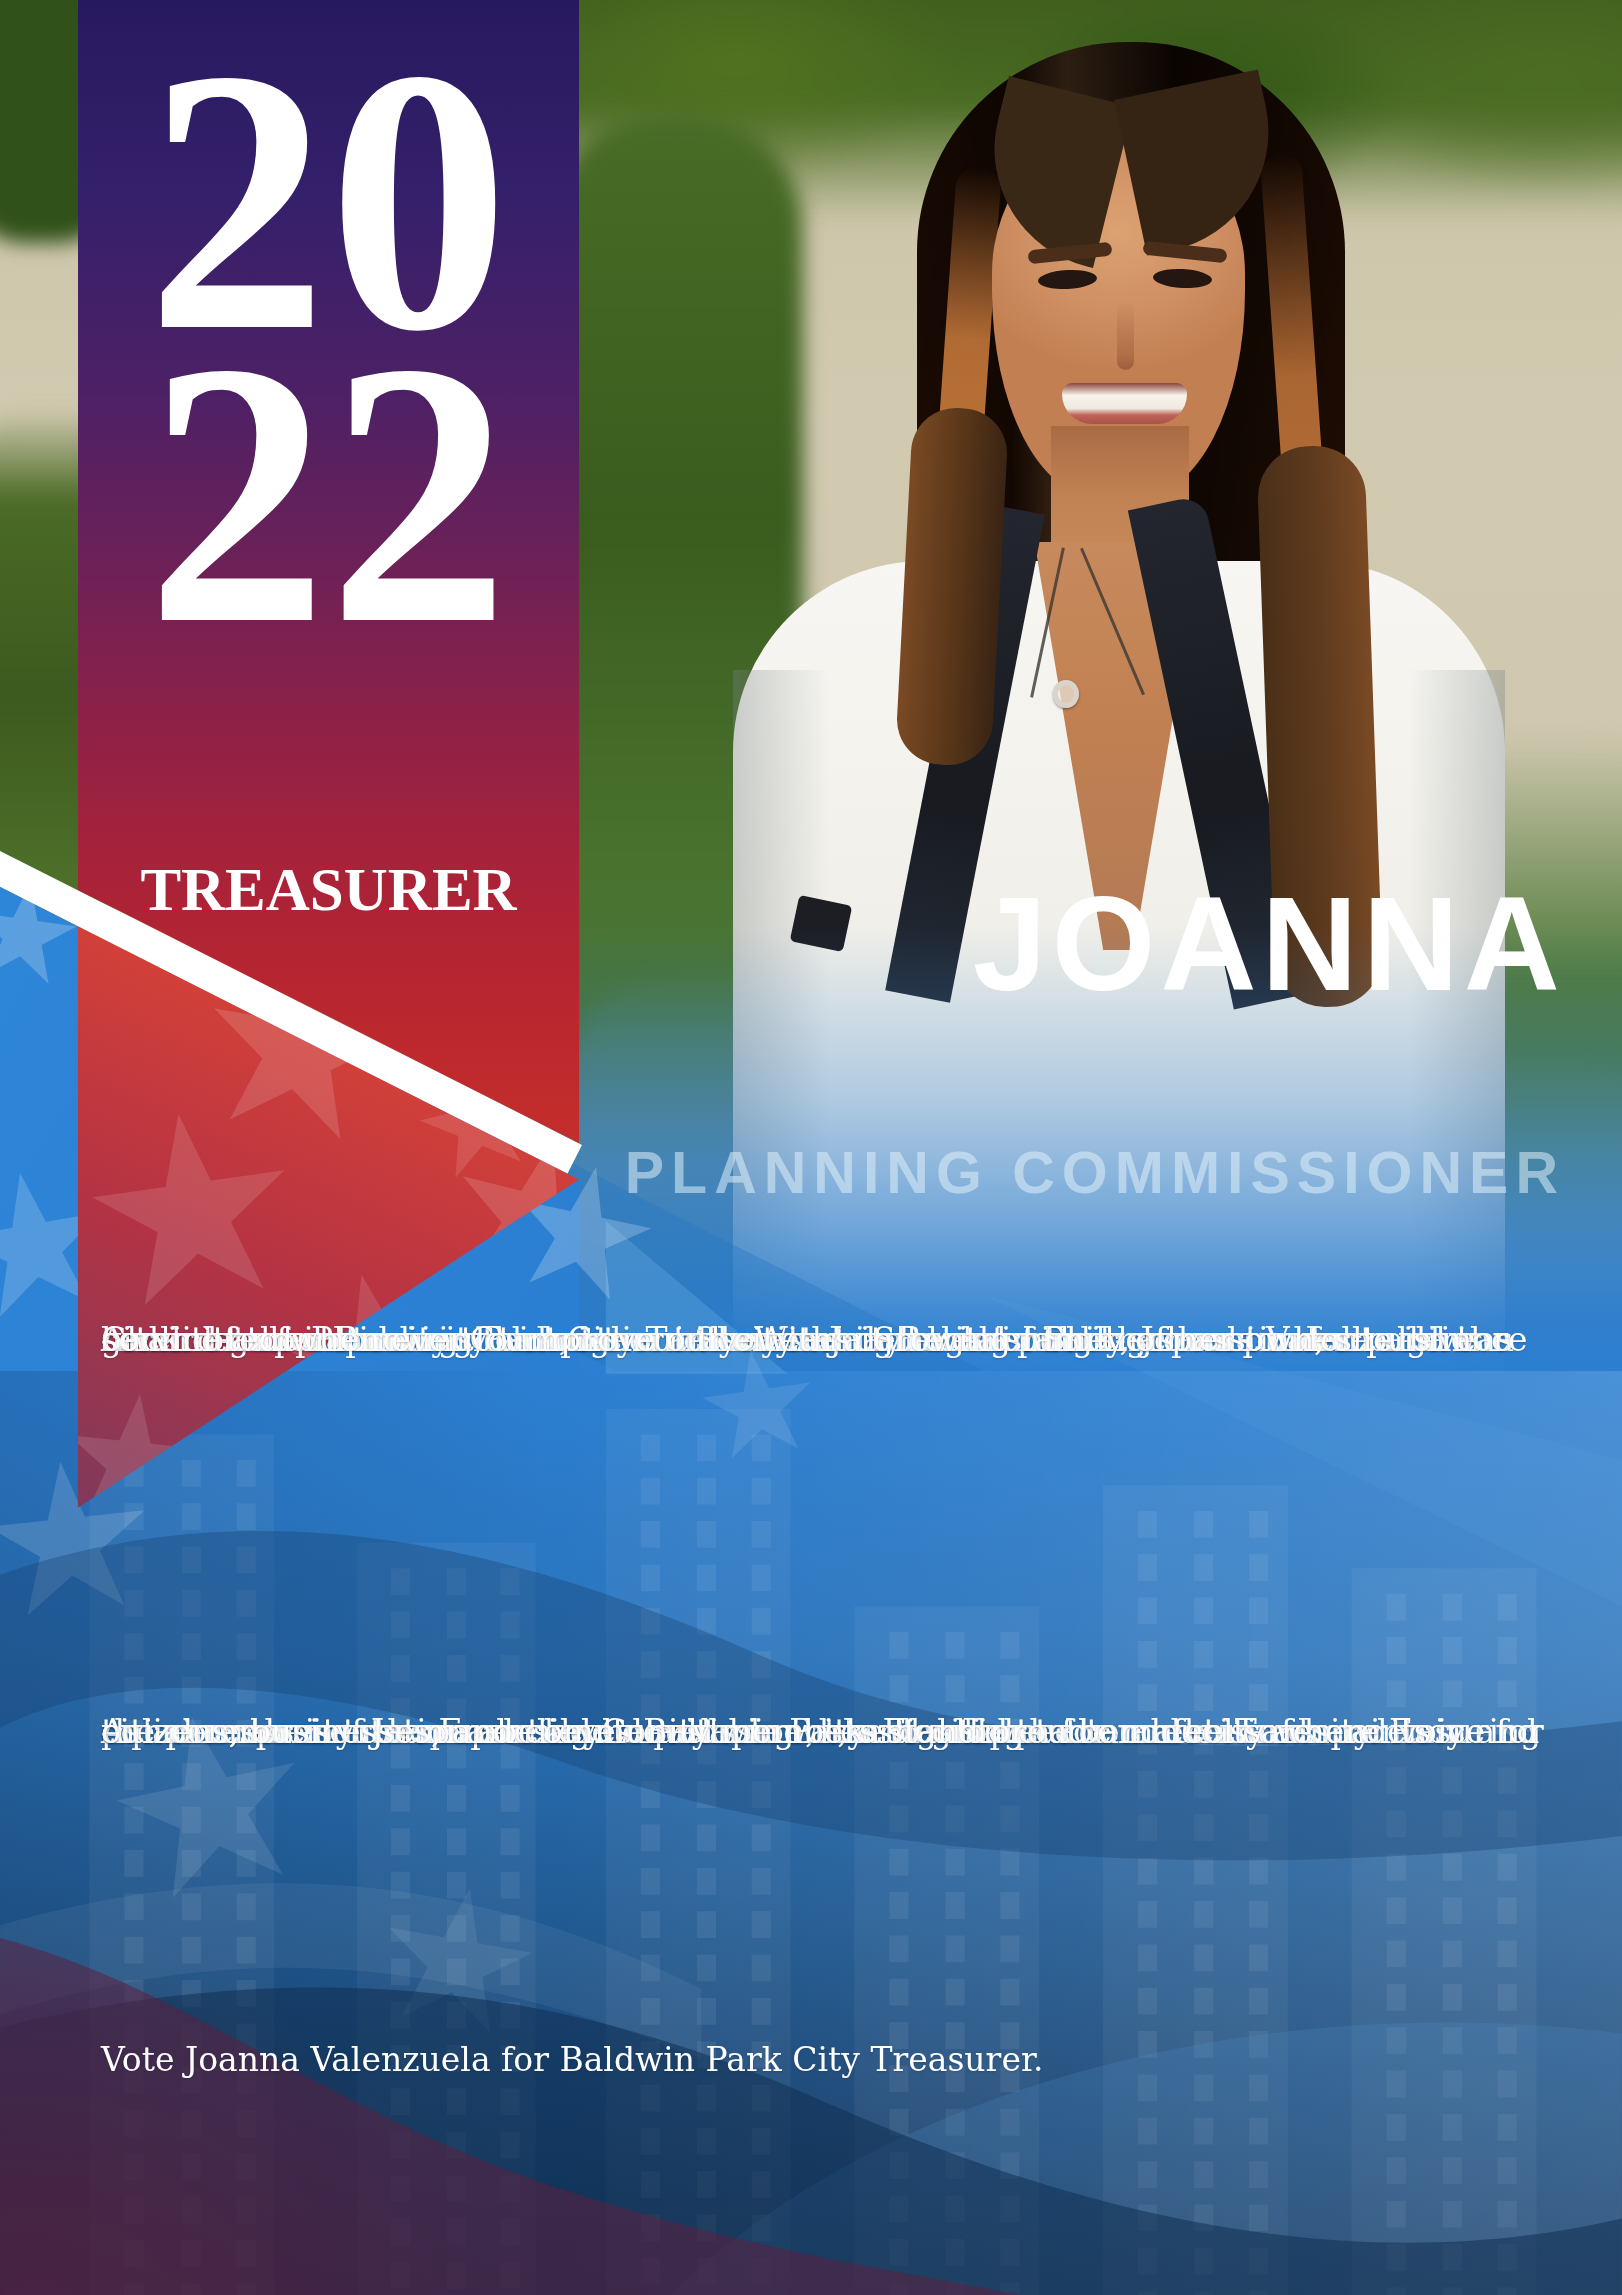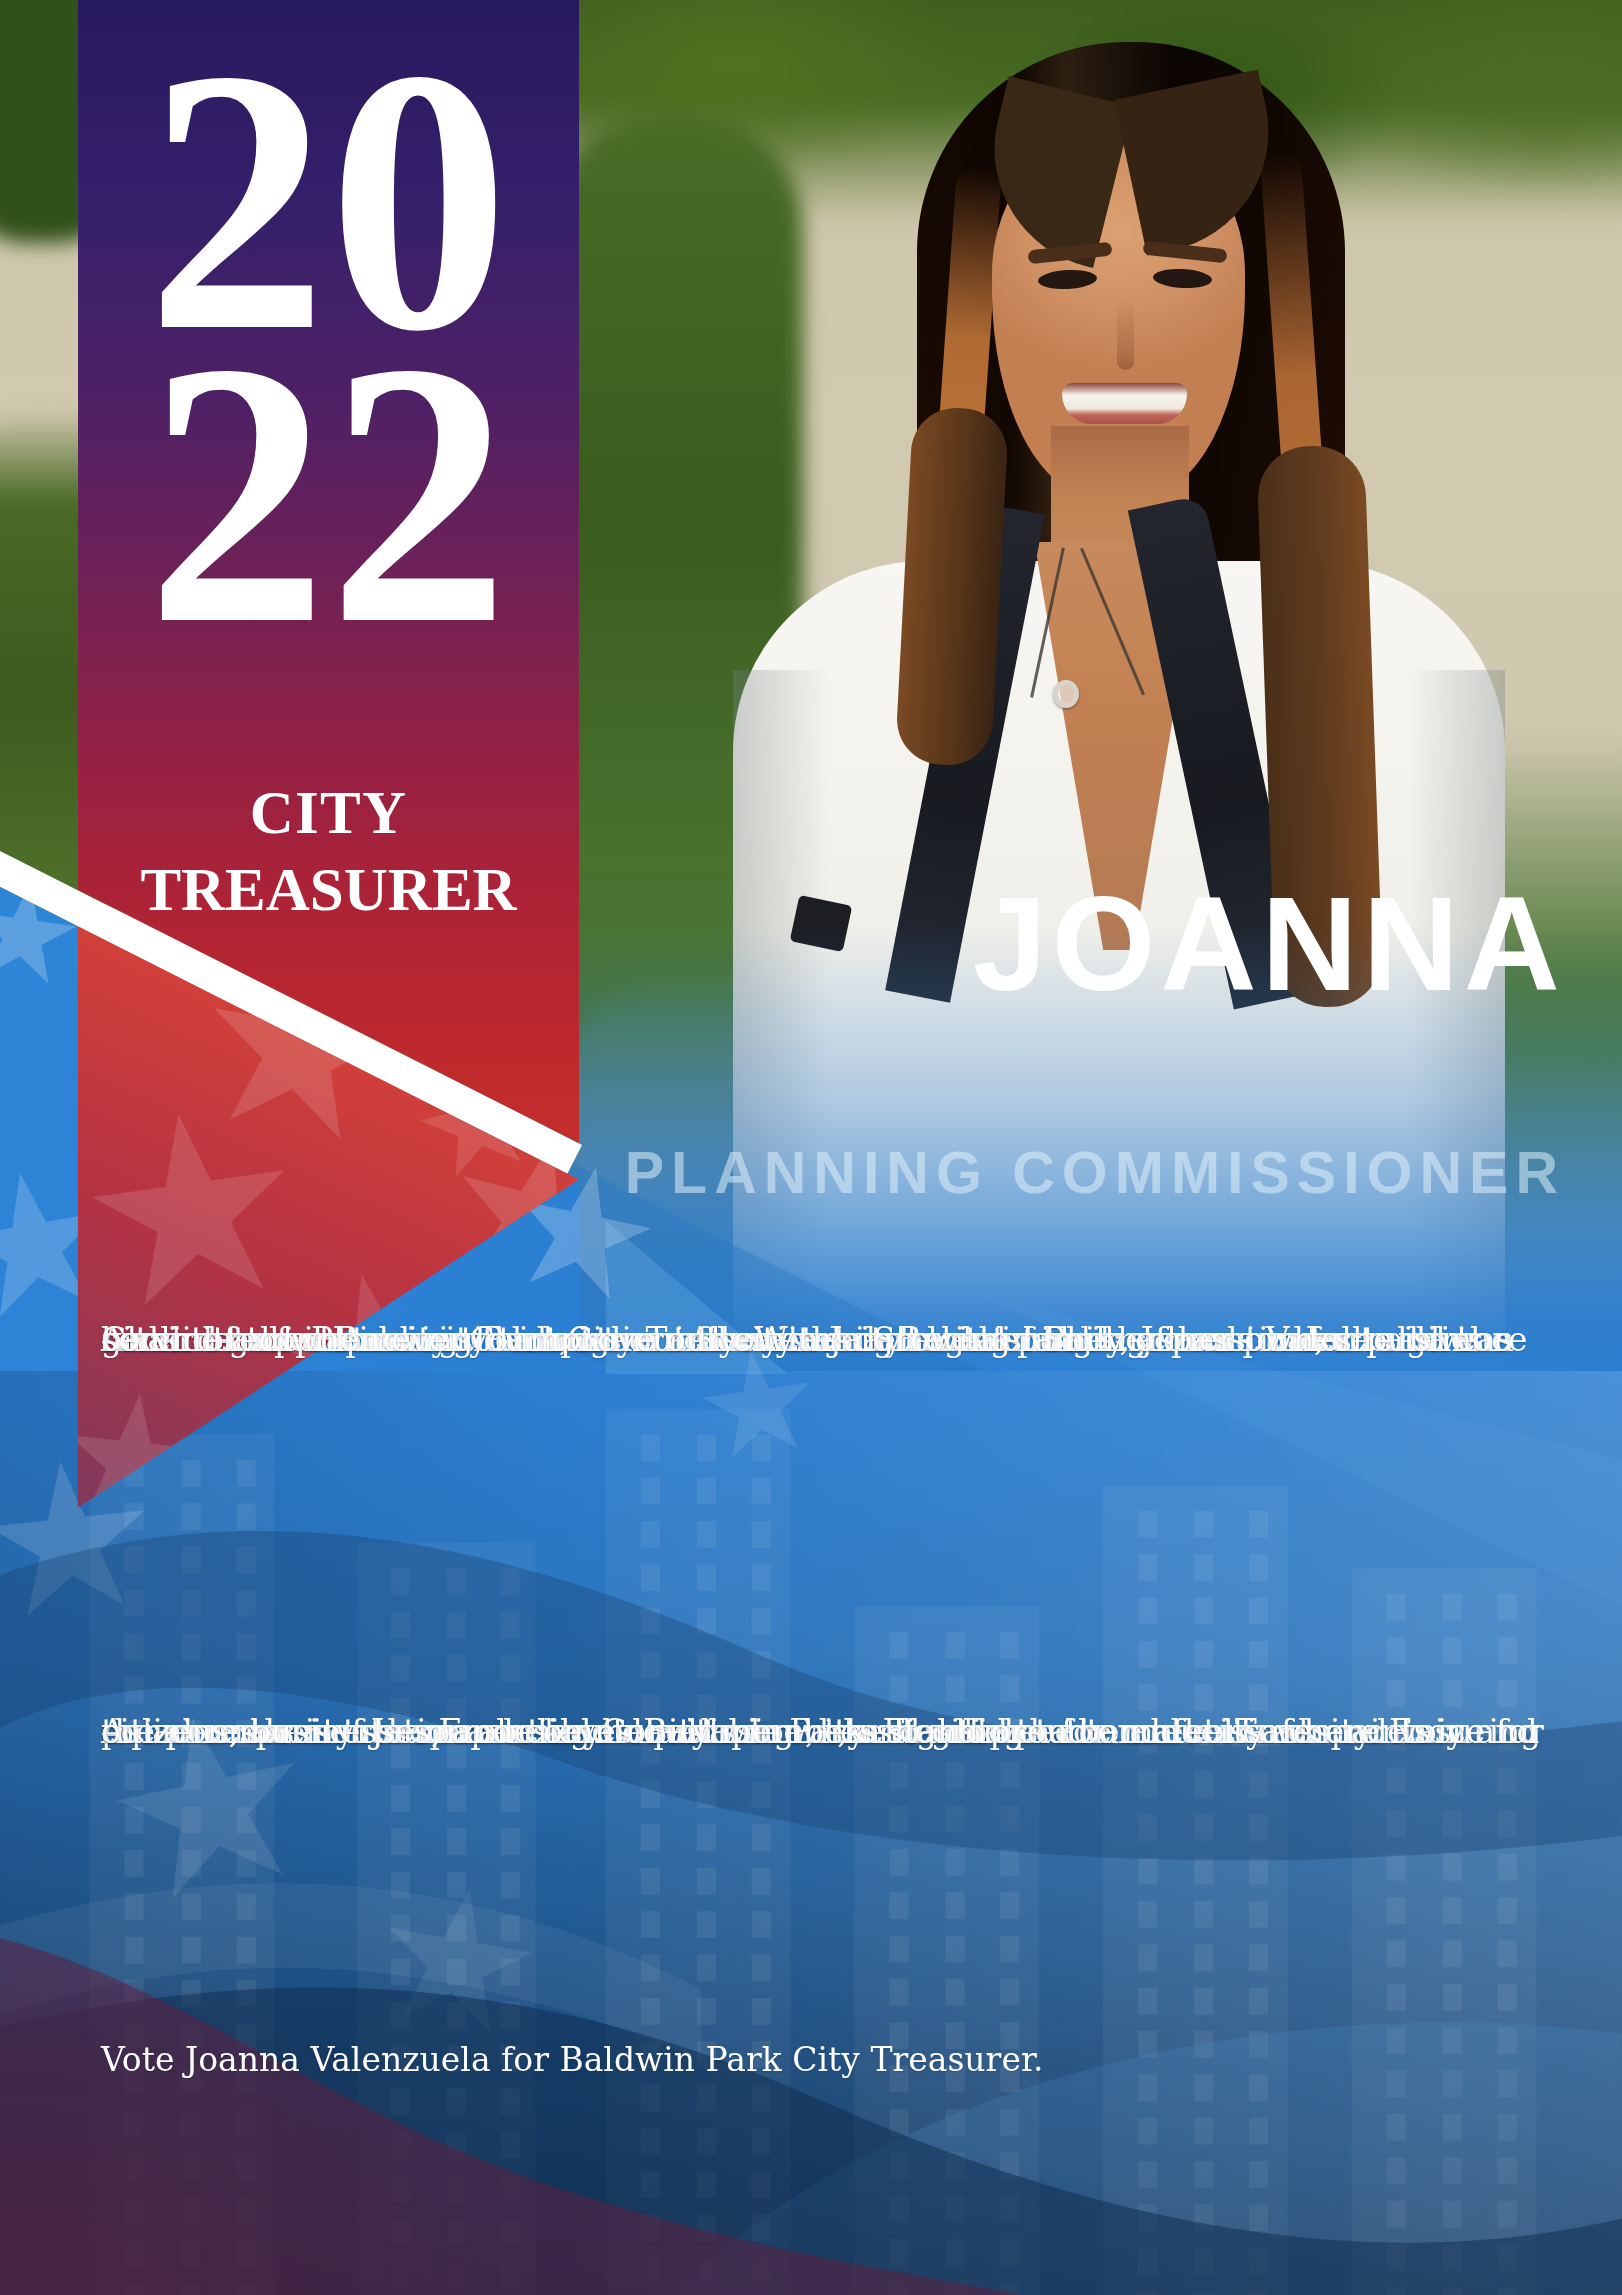--- a/index.html
+++ b/index.html
@@ -234,21 +234,20 @@
       <use href="#star" xlink:href="#star" transform="translate(208 2296) scale(110) rotate(6)" fill-opacity="0.12"></use>
       <use href="#star" xlink:href="#star" transform="translate(748 1764) scale(90) rotate(-14)" fill-opacity="0.12"></use>
     </g>
   </svg>
 
   <div class="white-stripe"></div>
 
   <div class="banner">
     <div class="year y1">20</div>
     <div class="year y2">22</div>
-    <div class="office o1">CITY</div>
     <div class="office o2">TREASURER</div>
   </div>
 
   <div class="hl first">JOANNA</div>
   <div class="hl role">PLANNING COMMISSIONER</div>
 
   <div class="bio p1">
     <div>A third-generation resident, born and raised in Baldwin Park, Joanna Valenzuela is a</div>
     <div>candidate for Baldwin Park City Treasurer. Joanna is a home-grown product and the</div>
     <div>Chair of the Planning Commission. She attended local public schools where she was</div>

